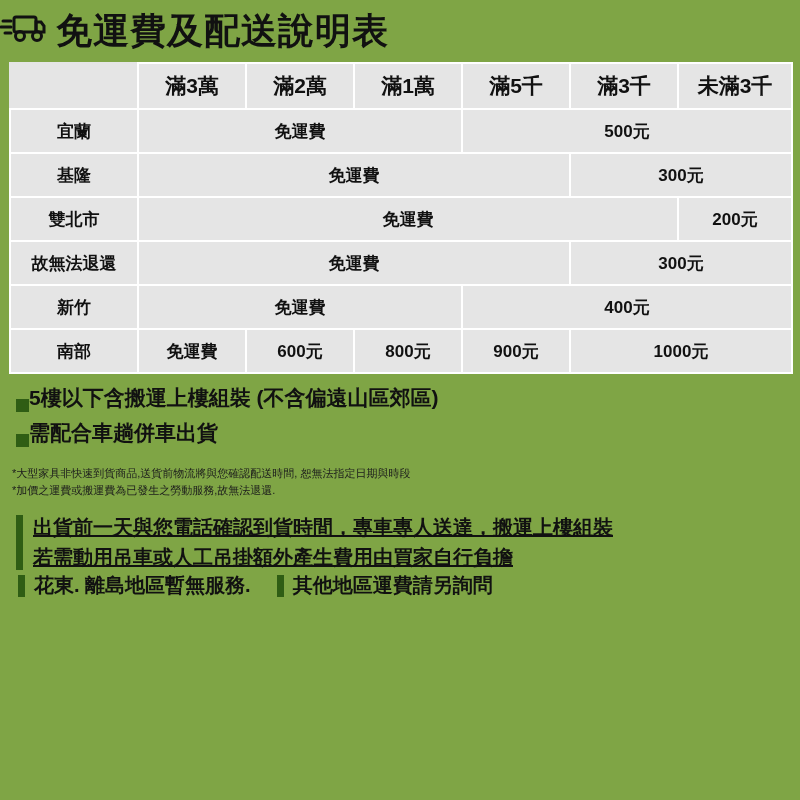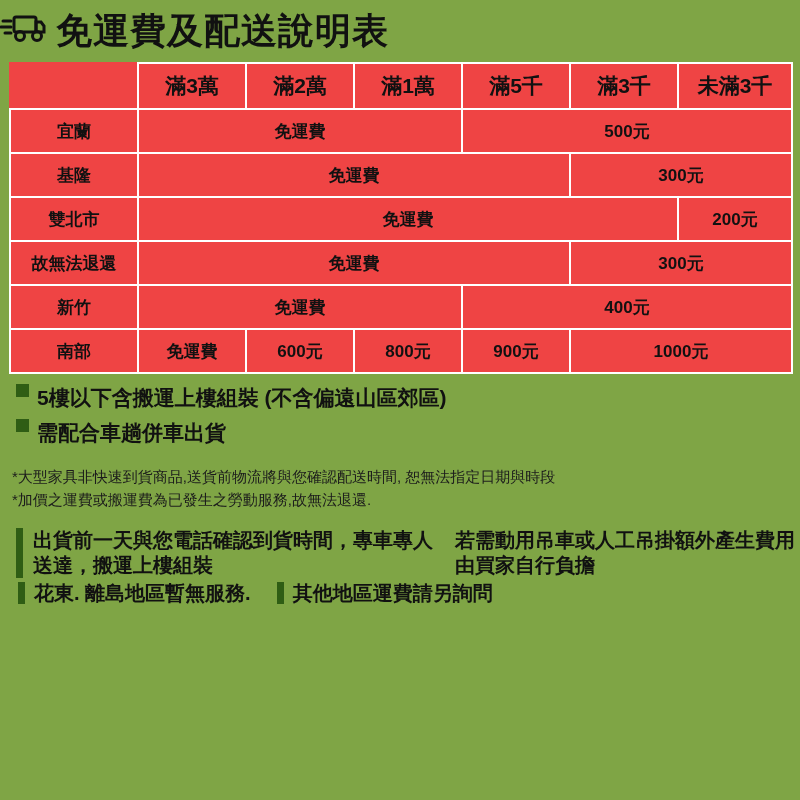--- a/index.html
+++ b/index.html
@@ -39,21 +39,21 @@
     color: #111;
     line-height: 1;
   }
 
   
   table.freight {
     border-collapse: collapse;
     width: 782px;
     margin: 0 9px;
     table-layout: fixed;
-    background: #ef4444;
+    background: #e5e5e5;
   }
   table.freight td, table.freight th {
     border: 2px solid #ffffff;
     text-align: center;
     font-size: 17px;
     font-weight: bold;
     color: #111;
     height: 42px;
     padding: 0 2px;
     white-space: nowrap;
@@ -70,64 +70,65 @@
   .col-region { width: 128px; }
   .col-n { width: 108px; }
   .col-last { width: 114px; }
 
   
   .notes {
     margin: 10px 0 0 16px;
   }
   .note-line {
     display: flex;
-    align-items: flex-start;
-    gap: 8px;
+    align-items: flex-end;
+    gap: 0;
     font-size: 21px;
     font-weight: bold;
     color: #111;
     margin-bottom: 7px;
   }
   .sq {
     width: 13px;
     height: 13px;
     background: #2f5d14;
     flex: 0 0 auto;
     display: block;
   }
 
   
   .small-print {
     margin: 18px 0 0 12px;
-    font-size: 15px;
+    font-size: 11px;
     color: #1c1c1c;
     line-height: 1.55;
   }
 
   
   .bar-block {
     margin: 16px 0 0 16px;
     display: flex;
     align-items: stretch;
     gap: 10px;
   }
   .vbar {
     width: 7px;
     background: #2f5d14;
     flex: 0 0 auto;
   }
   .bar-lines {
     display: flex;
-    flex-direction: row;
+    flex-direction: column;
     justify-content: flex-end;
     gap: 5px;
     font-size: 20px;
     font-weight: bold;
     color: #111;
     line-height: 1.25;
+    text-decoration: underline;
   }
 
   
   .footer {
     margin: 2px 0 0 18px;
     display: flex;
     align-items: center;
     gap: 26px;
     font-size: 20px;
     font-weight: bold;

